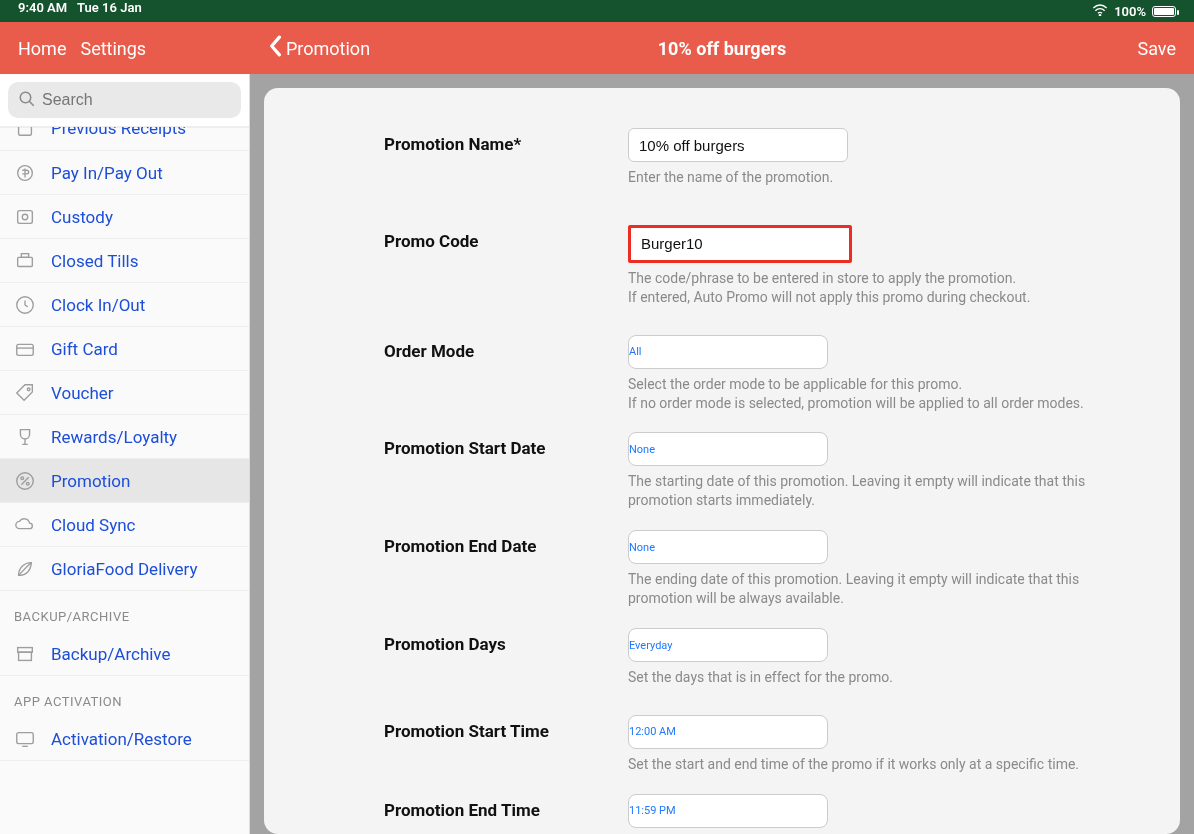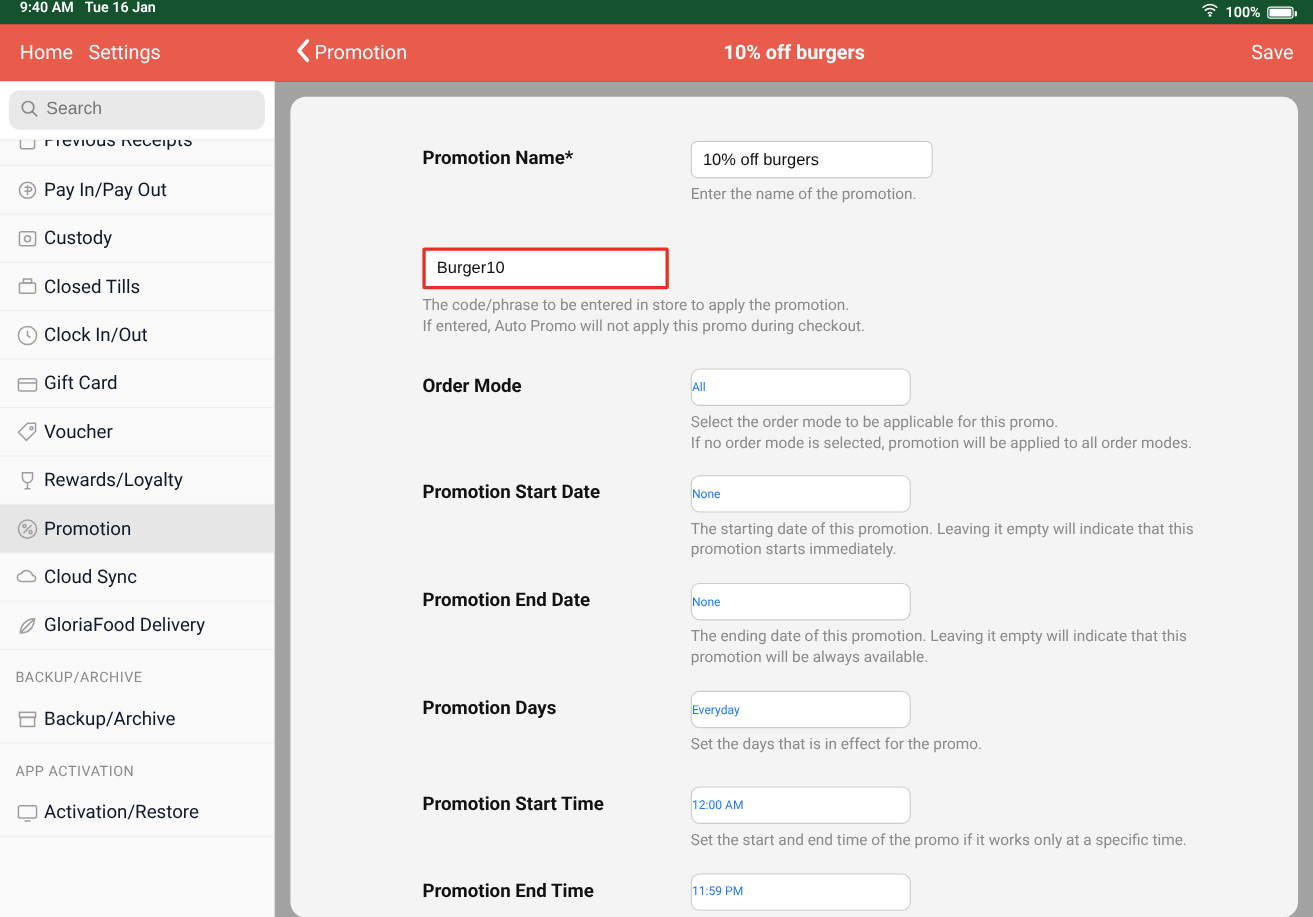--- a/index.html
+++ b/index.html
@@ -22,21 +22,21 @@
   .title-center { position:absolute; left:0; right:0; text-align:center; font-size: 18px; font-weight: 700; pointer-events:none;}
   .save { margin-left:auto; font-size:18px; cursor:pointer; }
 
   .body { display:flex; height: calc(834px - 22px - 52px); }
   .sidebar { width: 250px; background: #fafafa; border-right: 1px solid #ddd; display:flex; flex-direction:column; }
   .search-wrap { padding: 8px; border-bottom: 1px solid #eee; background:#fff;}
   .search { width:100%; height: 36px; border-radius: 10px; border:none; background:#e9e9ea; padding: 0 12px 0 34px; font-size: 16px; color:#333; }
   .search-wrap { position:relative; }
   .search-icon { position:absolute; left:18px; top:16px; width:18px; height:18px; color:#8a8a8d;}
   .sidebar-list { flex:1; overflow:hidden; }
-  .sb-item { display:flex; align-items:center; gap: 4px; height:44px; padding: 12px 14px; font-size:17px; color:#0f172a; border-bottom:1px solid #eee; cursor:pointer; }
+  .sb-item { display:flex; align-items:center; gap: 15px; height:44px; padding: 12px 14px; font-size:17px; color:#1d4ed8; border-bottom:1px solid #eee; cursor:pointer; }
   .sb-item .ic { width:22px; height:22px; color:#9e9e9e; display:flex; align-items:center; justify-content:center;}
   .sb-item.selected { background:#e6e6e6; }
   .sb-item.cut { height: 24px; border-top:1px solid #eee; padding-top:0; align-items:flex-end; font-size:17px;}
   .sb-item.cut .ic { align-self:flex-end;}
   .sb-header { padding: 18px 14px 8px; font-size: 13px; color:#8a8a8d; letter-spacing:0.5px; }
 
   .main { flex:1; background:#a3a3a3; padding: 14px 14px 0 14px; }
   .card { background:#f4f4f4; border-radius: 14px; height: 100%; overflow:hidden; padding: 30px 0 0 0;}
   .form { width: 100%; }
   .row { display:flex; padding: 10px 60px 10px 120px; gap: 24px; }
@@ -233,20 +233,21 @@
 
         <div class="row">
           <div class="label">Promotion Name*</div>
           <div class="field">
             <input class="input" value="10% off burgers" style="">
             <div class="hint">Enter the name of the promotion.</div>
           </div>
         </div>
 
         <div class="row" style="padding-top:28px;">
+          <div class="label">Promo Code</div>
           <div class="field">
             <input class="input highlight" value="Burger10" style="">
             <div class="hint" style="white-space:pre-line;">The code/phrase to be entered in store to apply the promotion.
 If entered, Auto Promo will not apply this promo during checkout.</div>
           </div>
         </div>
 
         <div class="row" style="padding-top:18px;">
           <div class="label">Order Mode</div>
           <div class="field">

